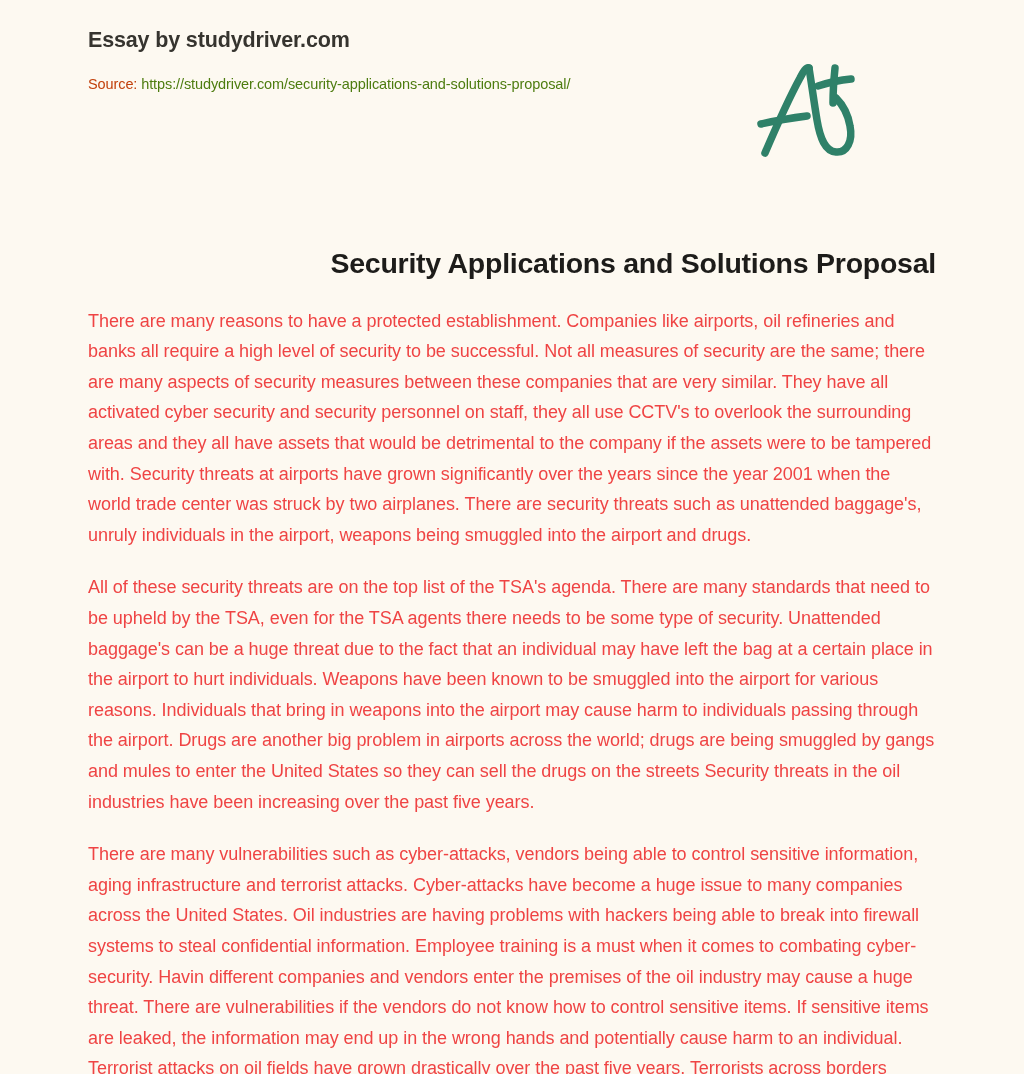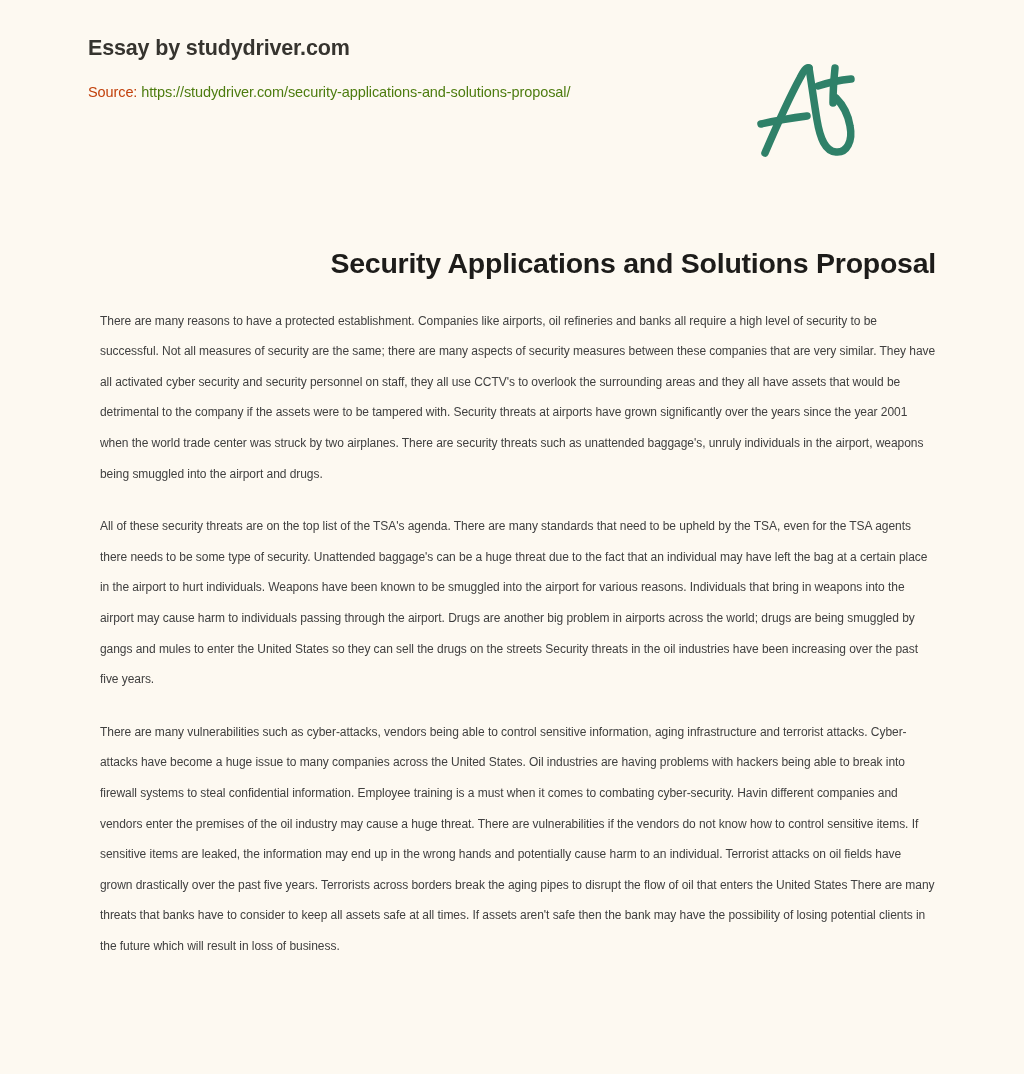--- a/index.html
+++ b/index.html
@@ -21,21 +21,21 @@
     position: relative;
     width: 1024px;
     height: 1074px;
     box-sizing: border-box;
     padding: 0 88px;
   }
 
   
   .header {
     position: relative;
-    padding-top: 36px;
+    padding-top: 28px;
     height: 148px;
     box-sizing: border-box;
   }
 
   .byline {
     font-size: 21.5px;
     font-weight: bold;
     color: #36342f;
     letter-spacing: -0.15px;
     line-height: 1.2;
@@ -81,24 +81,24 @@
     line-height: 1.25;
     text-align: right;
   }
 
   
   .doc-body {
     margin-top: 24px;
   }
 
   .doc-body p {
-    margin: 0 0 22px 12px;
-    font-size: 12px;
+    margin: 0 0 22px 0;
+    font-size: 18px;
     line-height: 30.6px;
-    color: #404040;
+    color: #ef4444;
     letter-spacing: -0.05px;
     text-align: left;
   }
   .doc-body p:last-child { margin-bottom: 0; }
 </style>
 </head>
 <body>
 
 <div class="page">
 

